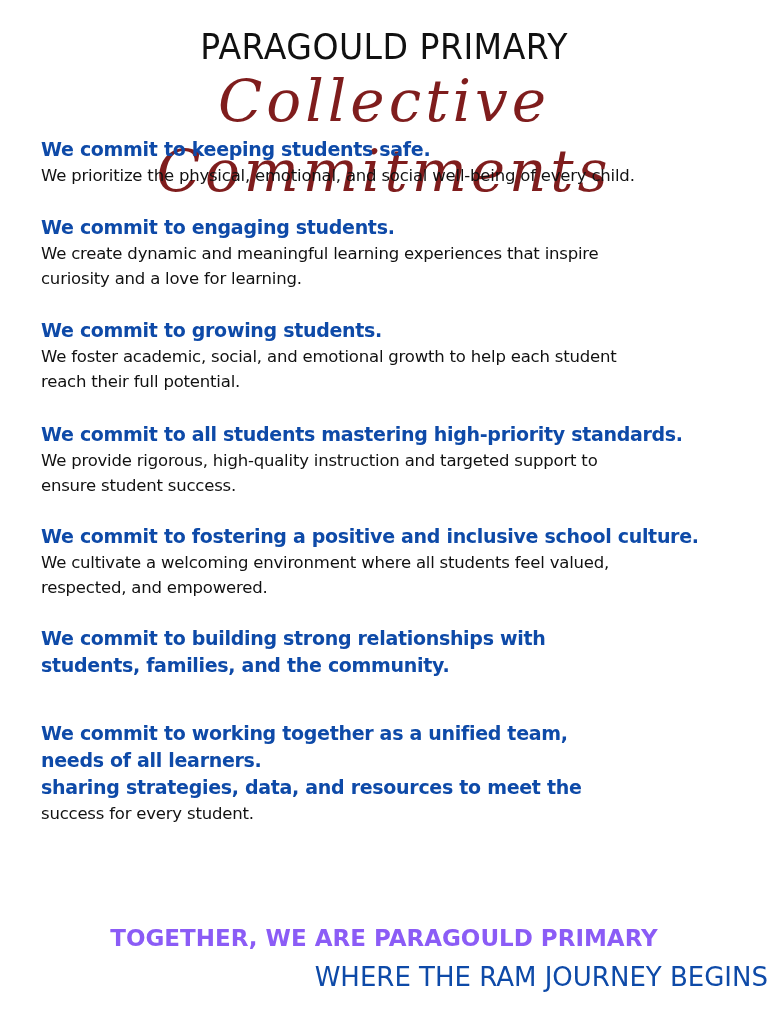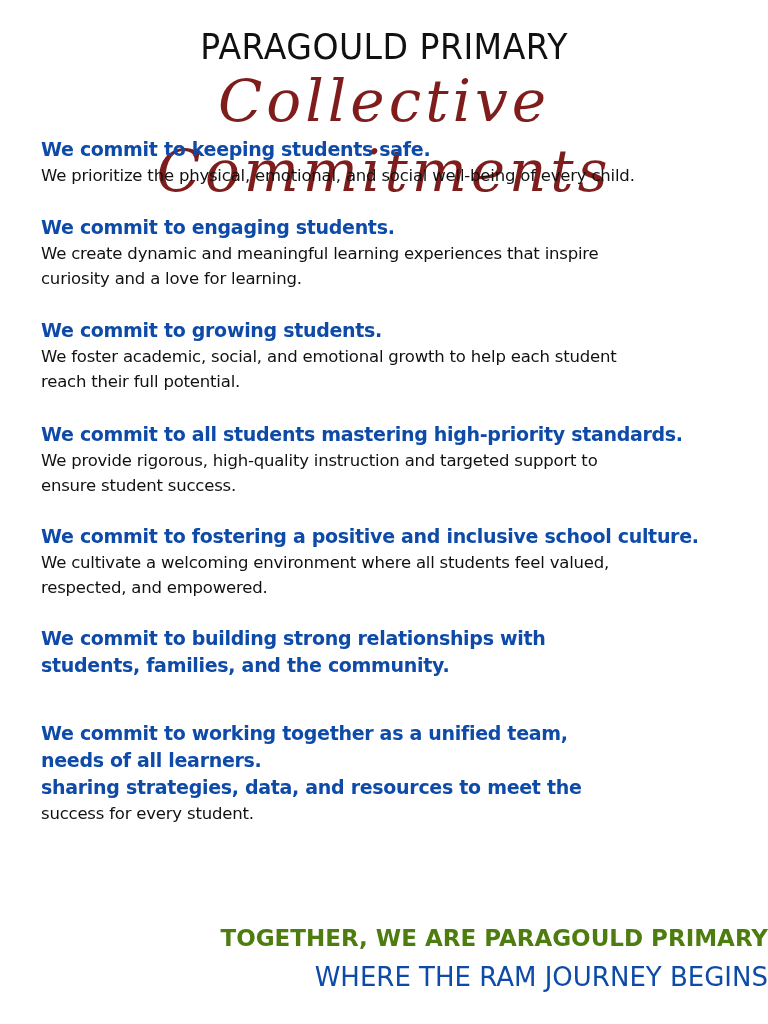--- a/index.html
+++ b/index.html
@@ -18,22 +18,22 @@
   .heading {
     color: #0e4aa8; font-weight: bold; font-size: 19px; line-height: 27px;
     font-family: "DejaVu Sans", sans-serif; letter-spacing: -0.3px;
   }
   .body {
     color: #111111; font-size: 16.5px; line-height: 25px;
     font-family: "DejaVu Sans", sans-serif; letter-spacing: -0.2px;
     transform-origin: left; 
   }
   .footer-main {
-    position: absolute; left: 0; width: 768px; top: 925px; text-align: right;
-    color: #4d7c0f; font-weight: bold; font-size: 23px; font-family: "DejaVu Sans", sans-serif;
+    position: absolute; left: 0; width: 768px; top: 925px; text-align: center;
+    color: #8b5cf6; font-weight: bold; font-size: 23px; font-family: "DejaVu Sans", sans-serif;
   }
   .footer-sub {
     position: absolute; left: 0; width: 768px; top: 962px; text-align: right;
     color: #0e4aa8; font-size: 26px; font-family: "DejaVu Sans", sans-serif;
   }
   .line { display: block; white-space: nowrap; }
 </style>
 </head>
 <body>
 

